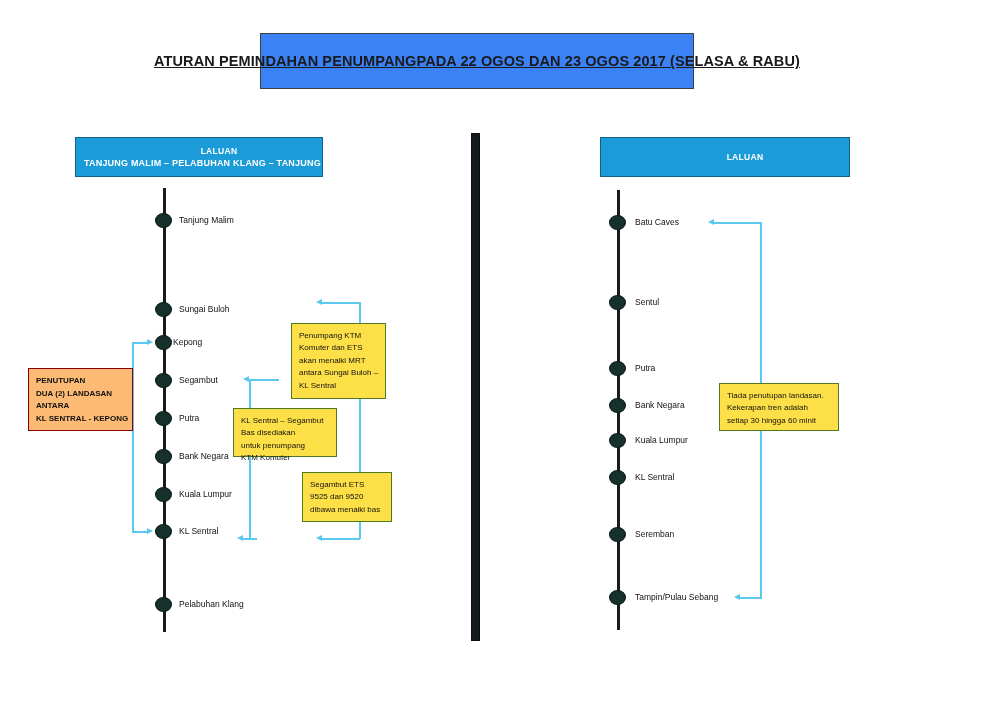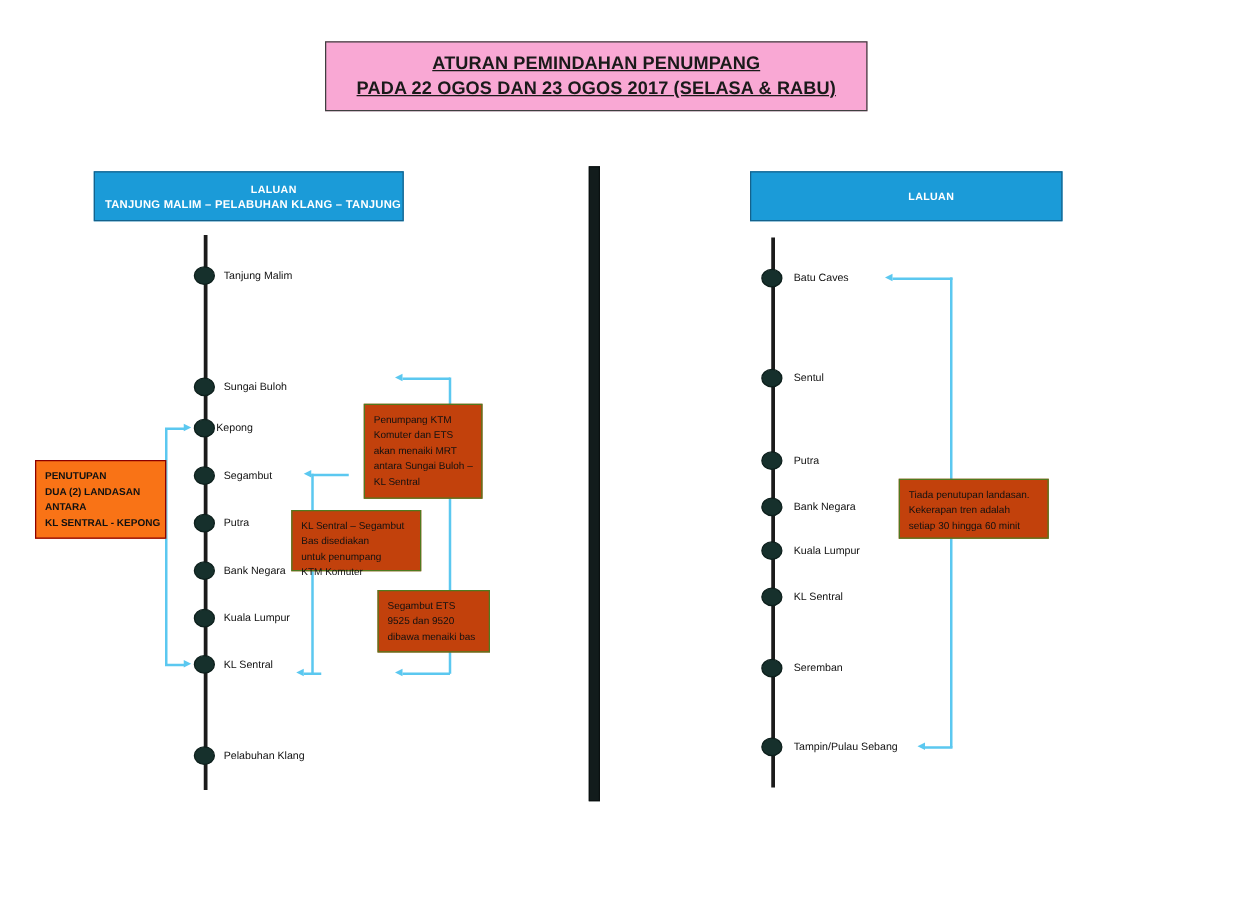--- a/index.html
+++ b/index.html
@@ -8,22 +8,22 @@
     font-family:"Liberation Sans",sans-serif;
     position:relative;overflow:hidden;
     -webkit-font-smoothing:antialiased;
   }
   .canvas{position:absolute;left:0;top:0;width:1006px;height:725px;}
   .abs{position:absolute;}
 
   
   #title-box{
     left:260px;top:33px;width:434px;height:56px;
-    border:1.5px solid #3f3f3f;background:#f9a8d4;
-    display:flex;flex-direction:column;align-items:center;justify-content:center;
+    border:1.5px solid #3f3f3f;background:#3b82f6;
+    display:flex;flex-direction:row;align-items:center;justify-content:center;
     box-sizing:border-box;
   }
   #title-box .tline{
     font-weight:bold;font-size:14.5px;color:#1a1a1a;
     text-decoration:underline;letter-spacing:.1px;line-height:20px;
     white-space:nowrap;
   }
   #title-box .tline.l2{font-size:14.5px;}
 
   
@@ -53,22 +53,22 @@
   }
   .station-label{
     font-size:8.5px;color:#111111;white-space:nowrap;line-height:11px;
   }
 
   
   .callout{
     box-sizing:border-box;padding:6px 7px;
     font-size:8px;line-height:12.4px;color:#111;
   }
-  .green{background:#c2410c;border:1px solid #4f7a1f;}
-  .red{background:#f97316;border:1px solid #8c0000;color:#111;font-weight:bold;font-size:8px;line-height:12.5px;}
+  .green{background:#fde047;border:1px solid #4f7a1f;}
+  .red{background:#fdba74;border:1px solid #8c0000;color:#111;font-weight:bold;font-size:8px;line-height:12.5px;}
   #red-closure{left:28px;top:368px;width:105px;height:63px;}
   #green-mrt{left:291px;top:323px;width:95px;height:76px;}
   #green-bus{left:233px;top:408px;width:104px;height:49px;}
   #green-ets{left:302px;top:472px;width:90px;height:50px;}
   #green-right{left:719px;top:383px;width:120px;height:48px;}
 
   .callout .ln{display:block;white-space:nowrap;}
 
   
   .conn{background:#5BC8F0;}

